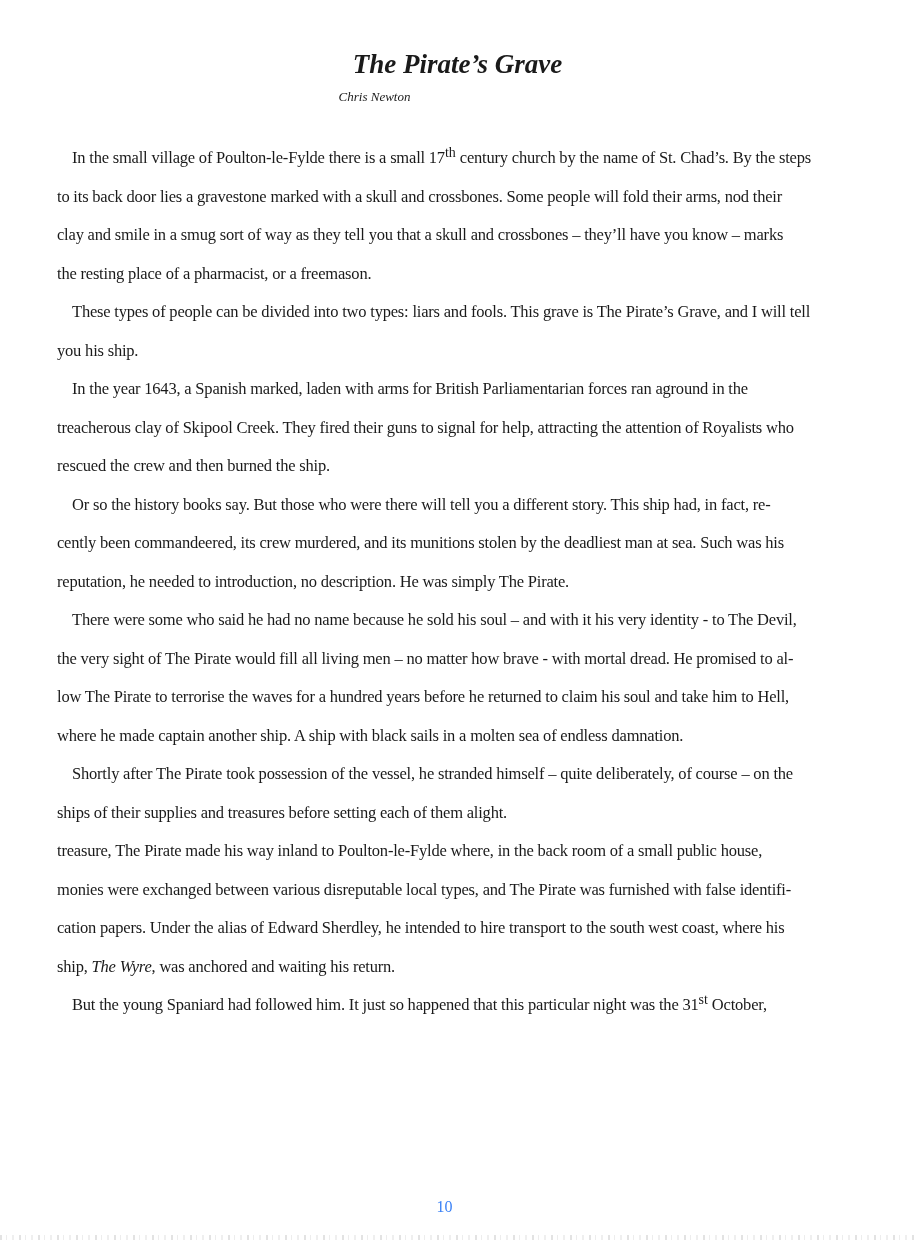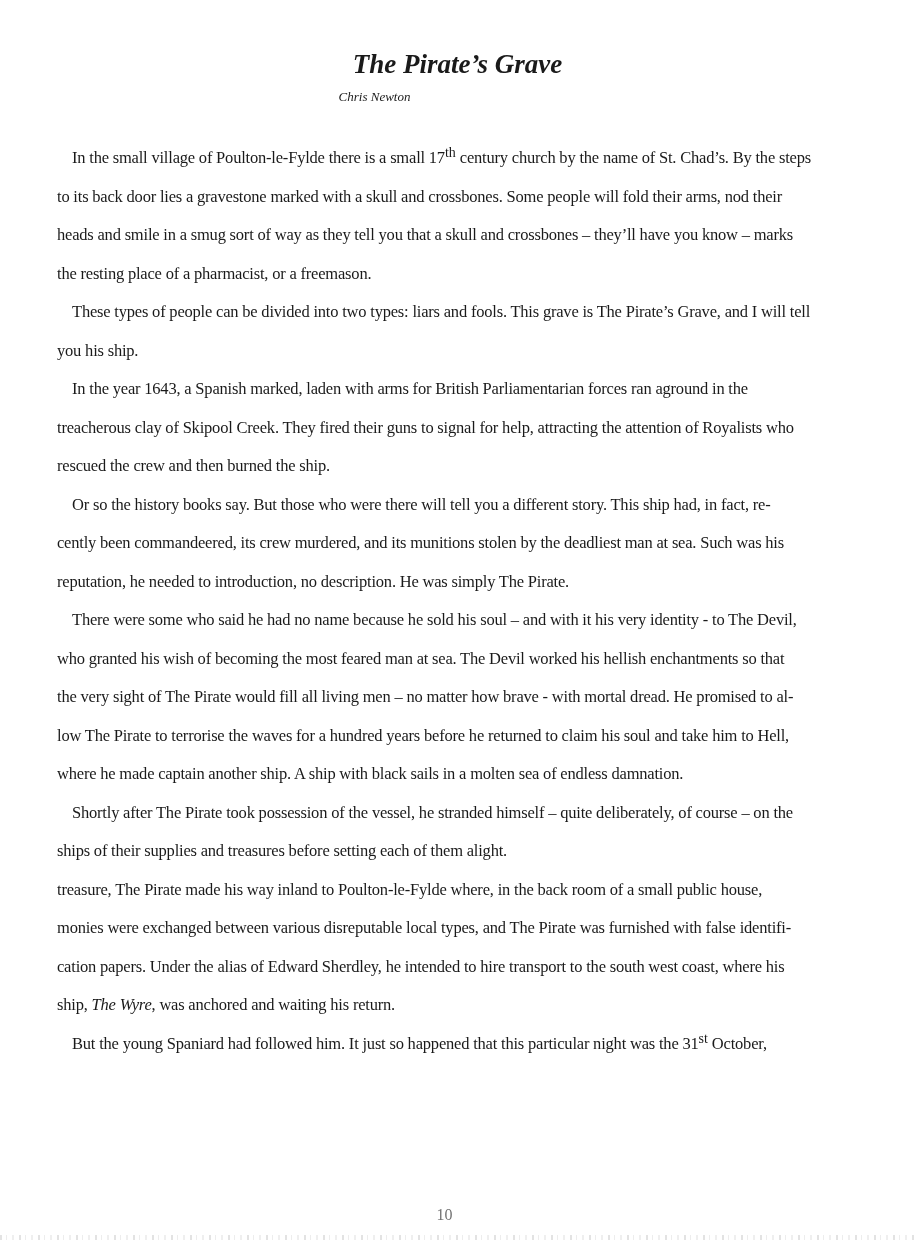--- a/index.html
+++ b/index.html
@@ -36,21 +36,21 @@
     white-space: nowrap;
   }
   .line.indent { padding-left: 15px; }
   .line sup {
     font-size: 14px; line-height: 0; vertical-align: super;
     letter-spacing: 0;
   }
   .it { font-style: italic; }
   .page-number {
     position: absolute; top: 1198px; left: 0; width: 889px;
-    text-align: center; font-size: 16px; color: #737373; margin-top: 8px;
+    text-align: center; font-size: 16px; color: #3b82f6;
   }
   .page-edge-bleed {
     position: absolute; bottom: 0; left: 0; width: 915px; height: 5px;
     background: repeating-linear-gradient(90deg,
       rgba(110,110,110,0.35) 0 2px, rgba(255,255,255,0) 2px 6px,
       rgba(140,140,140,0.28) 6px 7px, rgba(255,255,255,0) 7px 12px,
       rgba(120,120,120,0.22) 12px 14px, rgba(255,255,255,0) 14px 19px);
     opacity: 0.55;
     filter: blur(0.4px);
   }
@@ -60,36 +60,35 @@
 
 <div class="page">
 
   <h1 class="title">The Pirate’s Grave</h1>
   <h2 class="author">Chris Newton</h2>
 
   <div class="body-text">
 
     <div class="line indent"><span>In the small village of Poulton-le-Fylde there is a small 17</span><sup>th</sup><span> century church by the name of St. Chad’s. By the steps</span></div>
     <div class="line">to its back door lies a gravestone marked with a skull and crossbones. Some people will fold their arms, nod their</div>
-    <div class="line">heads and smile in a smug sort of way as they tell you that a skull and crossbones – they’ll have you know – marks</div>
+    <div class="line">clay and smile in a smug sort of way as they tell you that a skull and crossbones – they’ll have you know – marks</div>
     <div class="line">the resting place of a pharmacist, or a freemason.</div>
 
     <div class="line indent">These types of people can be divided into two types: liars and fools. This grave is The Pirate’s Grave, and I will tell</div>
     <div class="line">you his ship.</div>
 
     <div class="line indent">In the year 1643, a Spanish marked, laden with arms for British Parliamentarian forces ran aground in the</div>
     <div class="line">treacherous clay of Skipool Creek. They fired their guns to signal for help, attracting the attention of Royalists who</div>
     <div class="line">rescued the crew and then burned the ship.</div>
 
     <div class="line indent">Or so the history books say. But those who were there will tell you a different story. This ship had, in fact, re-</div>
     <div class="line">cently been commandeered, its crew murdered, and its munitions stolen by the deadliest man at sea. Such was his</div>
     <div class="line">reputation, he needed to introduction, no description. He was simply The Pirate.</div>
 
     <div class="line indent">There were some who said he had no name because he sold his soul – and with it his very identity - to The Devil,</div>
-    <div class="line">who granted his wish of becoming the most feared man at sea. The Devil worked his hellish enchantments so that</div>
     <div class="line">the very sight of The Pirate would fill all living men – no matter how brave - with mortal dread. He promised to al-</div>
     <div class="line">low The Pirate to terrorise the waves for a hundred years before he returned to claim his soul and take him to Hell,</div>
     <div class="line">where he made captain another ship. A ship with black sails in a molten sea of endless damnation.</div>
 
     <div class="line indent">Shortly after The Pirate took possession of the vessel, he stranded himself – quite deliberately, of course – on the</div>
     <div class="line">ships of their supplies and treasures before setting each of them alight.</div>
 
     <div class="line">treasure, The Pirate made his way inland to Poulton-le-Fylde where, in the back room of a small public house,</div>
     <div class="line">monies were exchanged between various disreputable local types, and The Pirate was furnished with false identifi-</div>
     <div class="line">cation papers. Under the alias of Edward Sherdley, he intended to hire transport to the south west coast, where his</div>

